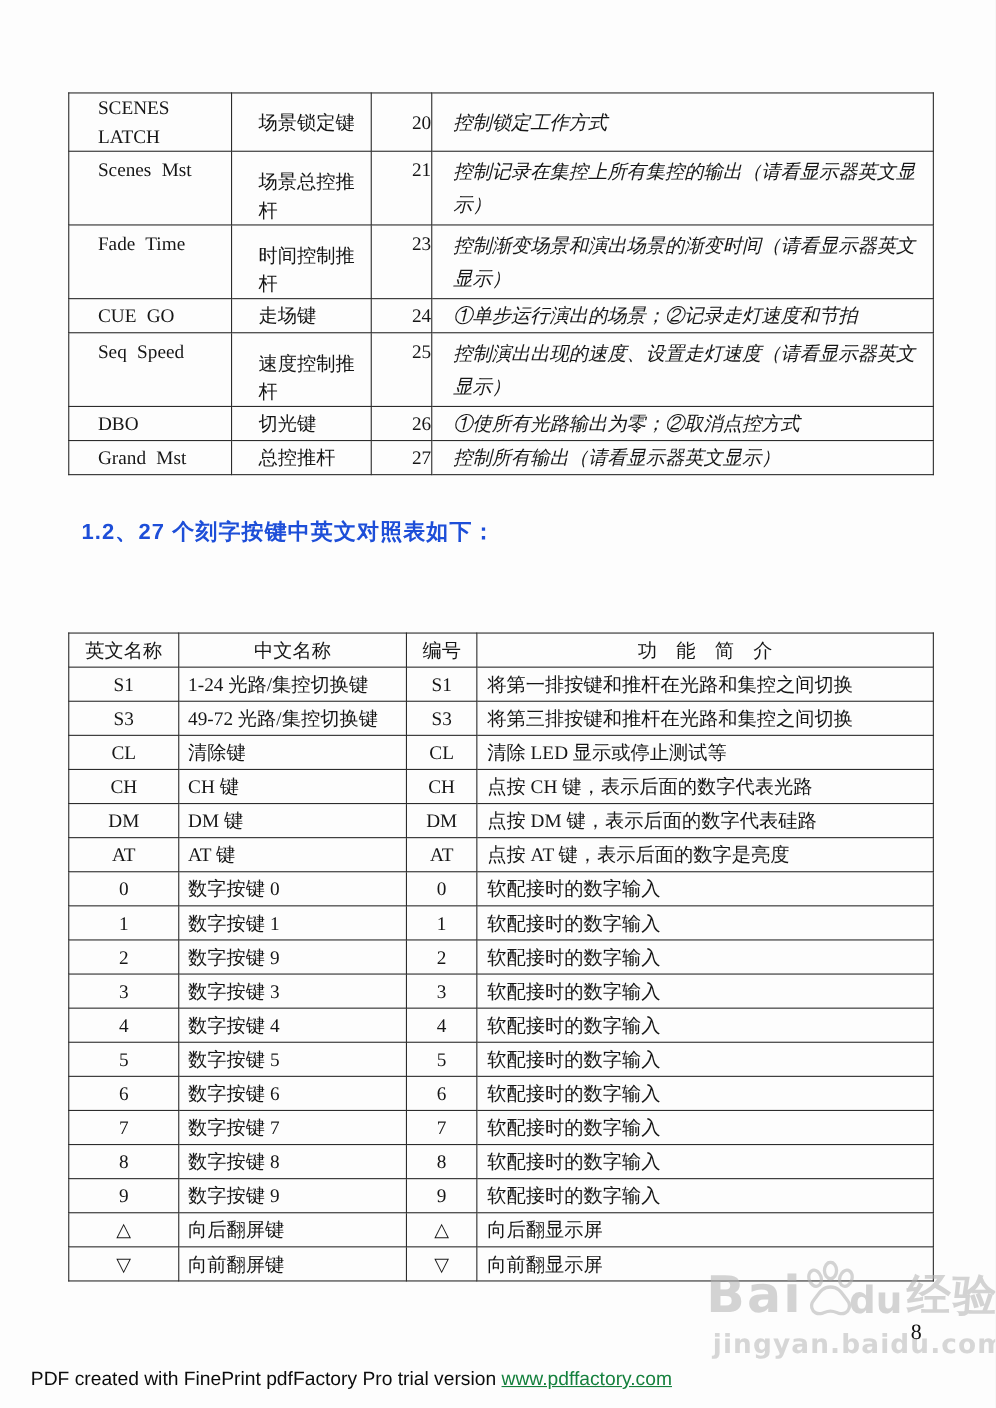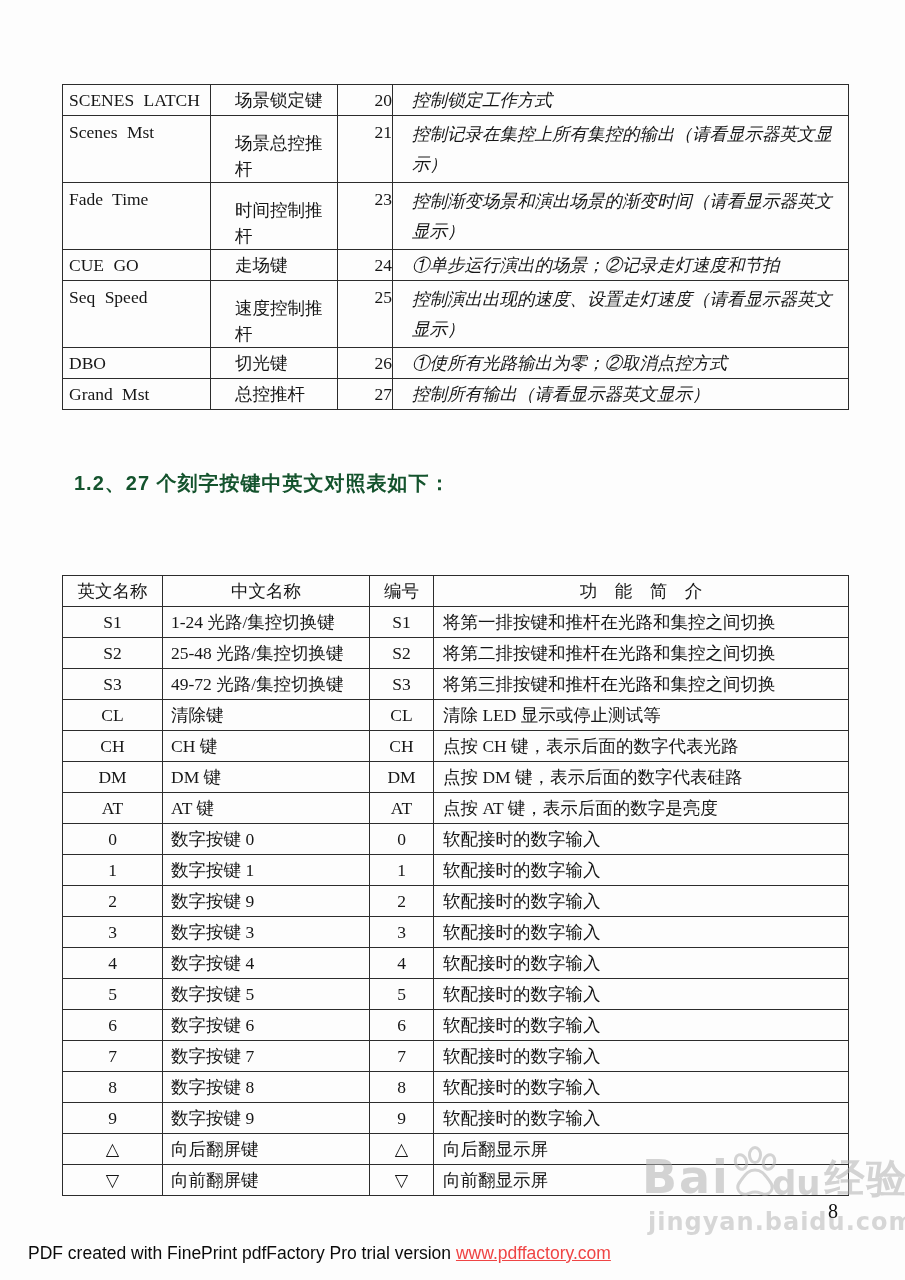--- a/index.html
+++ b/index.html
@@ -15,40 +15,40 @@
   }
   table.doc td, table.doc th {
     border:1px solid #2c2c2c; overflow:hidden; vertical-align:middle;
     line-height:26px; padding:0;
   }
   table.t1 { left:62px; top:84px; width:786px; }
   table.t2 { left:62px; top:575px; width:786px; }
   table.doc tr { height:31px; }
   table.t1 tr.tall { height:62px; }
   
-  .t1 td.col-en   { padding-left:6px; word-spacing:5px; }
+  .t1 td.col-en   { padding-left:26px; word-spacing:5px; }
   .t1 td.col-cn   { padding-left:24px; }
   .t1 td.col-num  { text-align:right; }
   .t1 td.col-desc { padding-left:19px; padding-right:4px;font-style:italic; }
   .t1 tr.tall td.col-en,
   .t1 tr.tall td.col-num,
   .t1 tr.tall td.col-desc { vertical-align:top; padding-top:3px; }
   .t1 tr.tall td.col-desc { line-height:30px;margin-left:36px; }
   .t1 tr.tall td.col-cn   { vertical-align:middle; padding-top:14px; }
   
   .t2 th { font-weight:normal; text-align:center; height:30px; }
   .t2 td.col-en   { text-align:center; }
   .t2 td.col-cn   { padding-left:8px; }
   .t2 td.col-num  { text-align:center; }
   .t2 td.col-desc { padding-left:9px; }
   
   .heading {
     position:absolute; left:74px; top:470px;
     font-family:"Liberation Sans","DejaVu Sans",sans-serif;
-    font-weight:700; font-size:20px; letter-spacing:1px; color:#14532d;
+    font-weight:700; font-size:20px; letter-spacing:1px; color:#1d4ed8;
   }
   
   .watermark {
     position:absolute; left:642px; top:1146px; width:270px;
     color:rgba(176,176,176,0.55);
     font-family:"DejaVu Sans","Liberation Sans",sans-serif;
     pointer-events:none;
   }
   .wm-row { display:flex; align-items:flex-end; }
   .wm-bai { font-size:46px; font-weight:800; letter-spacing:2px; line-height:46px; }
@@ -59,21 +59,21 @@
             color:rgba(183,183,183,0.55); }
   
   .page-number {
     position:absolute; left:828px; top:1200px; font-size:20px; color:#111;
   }
   .footer {
     position:absolute; left:28px; top:1243px;
     font-family:"Liberation Sans","DejaVu Sans",sans-serif;
     font-size:17.5px; color:#0b0b0b; white-space:nowrap;
   }
-  .footer a { color:#ef4444; }
+  .footer a { color:#15803d; }
 </style>
 </head>
 <body>
 
 <div class="page">
 
   <table class="doc t1">
     <colgroup>
       <col style="width:148px">
         <col style="width:127px">
@@ -142,26 +142,20 @@
         <th>编号</th>
         <th>功　能　简　介</th>
       </tr>
     </thead>
     <tbody>
         <tr>
           <td class="col-en">S1</td>
           <td class="col-cn">1-24 光路/集控切换键</td>
           <td class="col-num">S1</td>
           <td class="col-desc">将第一排按键和推杆在光路和集控之间切换</td>
-        </tr>
-        <tr>
-          <td class="col-en">S2</td>
-          <td class="col-cn">25-48 光路/集控切换键</td>
-          <td class="col-num">S2</td>
-          <td class="col-desc">将第二排按键和推杆在光路和集控之间切换</td>
         </tr>
         <tr>
           <td class="col-en">S3</td>
           <td class="col-cn">49-72 光路/集控切换键</td>
           <td class="col-num">S3</td>
           <td class="col-desc">将第三排按键和推杆在光路和集控之间切换</td>
         </tr>
         <tr>
           <td class="col-en">CL</td>
           <td class="col-cn">清除键</td>

